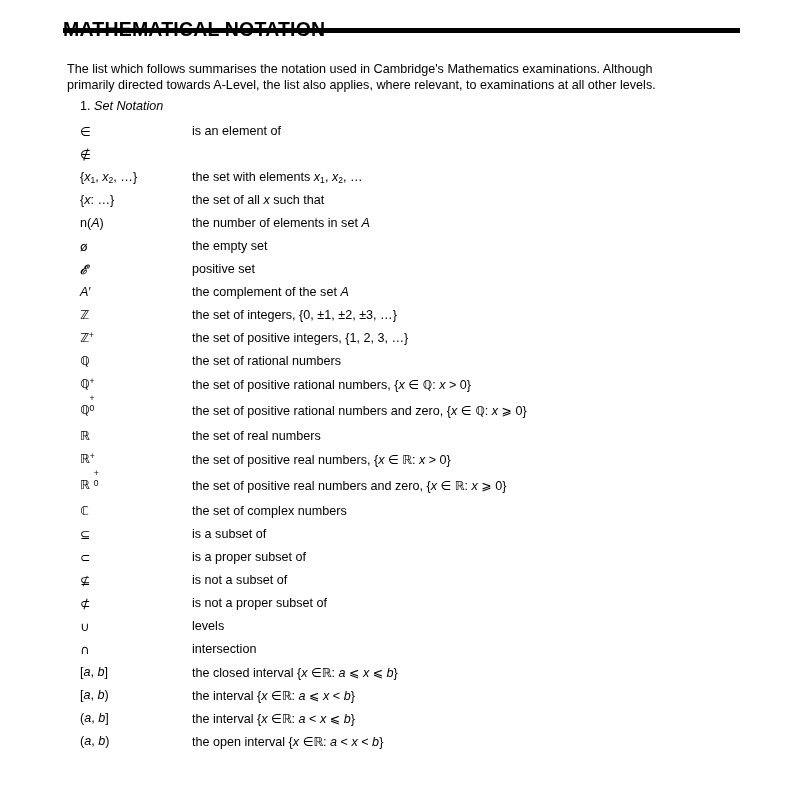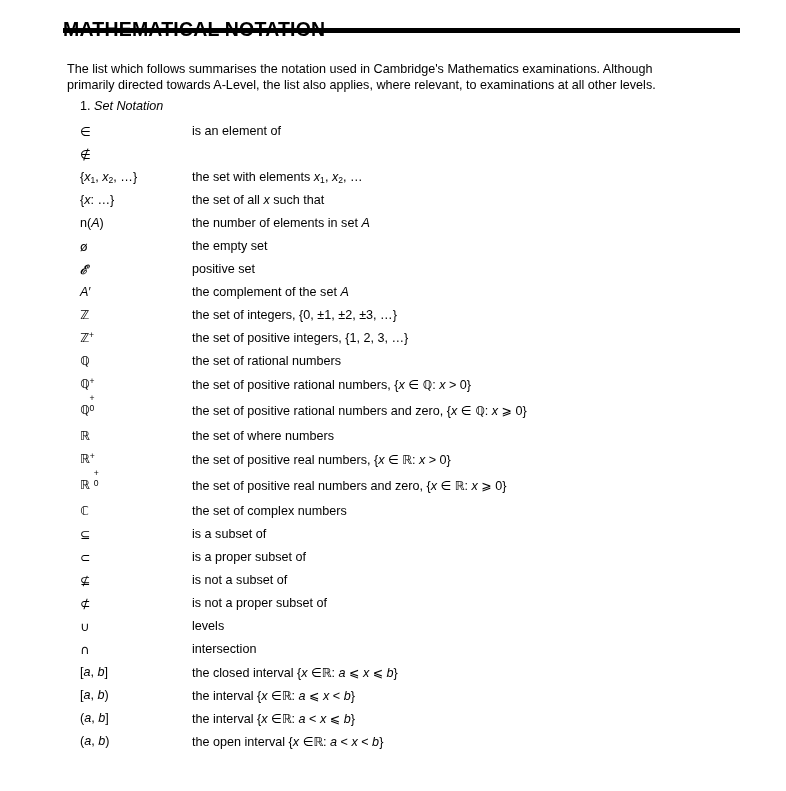--- a/index.html
+++ b/index.html
@@ -223,21 +223,21 @@
       <div class="n-desc">the set of positive rational numbers, {<i>x</i> <span class="op">∈</span> <span class="bb">ℚ</span>: <i>x</i> &gt; 0}</div>
     </div>
 
     <div class="n-row tall">
       <div class="n-sym"><span class="bb">ℚ</span><span class="stack"><span class="up">+</span><span class="dn">0</span></span></div>
       <div class="n-desc">the set of positive rational numbers and zero, {<i>x</i> <span class="op">∈</span> <span class="bb">ℚ</span>: <i>x</i> <span class="op">⩾</span> 0}</div>
     </div>
 
     <div class="n-row">
       <div class="n-sym"><span class="bb">ℝ</span></div>
-      <div class="n-desc">the set of where numbers</div>
+      <div class="n-desc">the set of real numbers</div>
     </div>
 
     <div class="n-row">
       <div class="n-sym"><span class="bb">ℝ</span><sup class="sgn">+</sup></div>
       <div class="n-desc">the set of positive real numbers, {<i>x</i> <span class="op">∈</span> <span class="bb">ℝ</span>: <i>x</i> &gt; 0}</div>
     </div>
 
     <div class="n-row tall">
       <div class="n-sym"><span class="bb">ℝ</span><span class="stack gap"><span class="up">+</span><span class="dn">0</span></span></div>
       <div class="n-desc">the set of positive real numbers and zero, {<i>x</i> <span class="op">∈</span> <span class="bb">ℝ</span>: <i>x</i> <span class="op">⩾</span> 0}</div>

